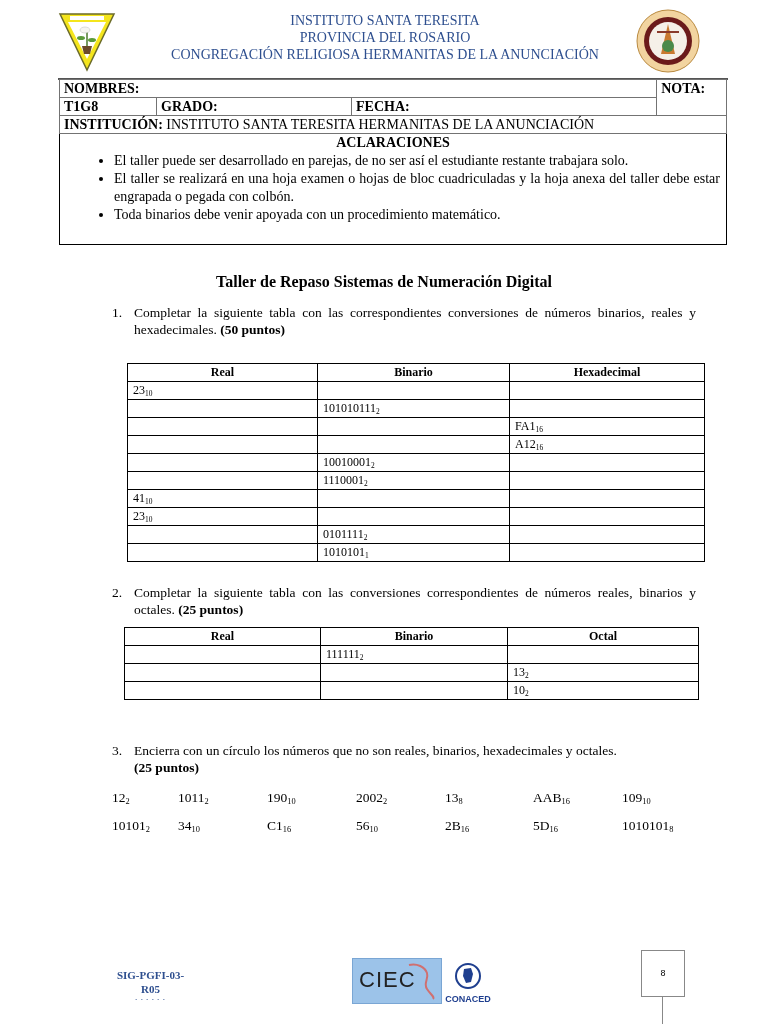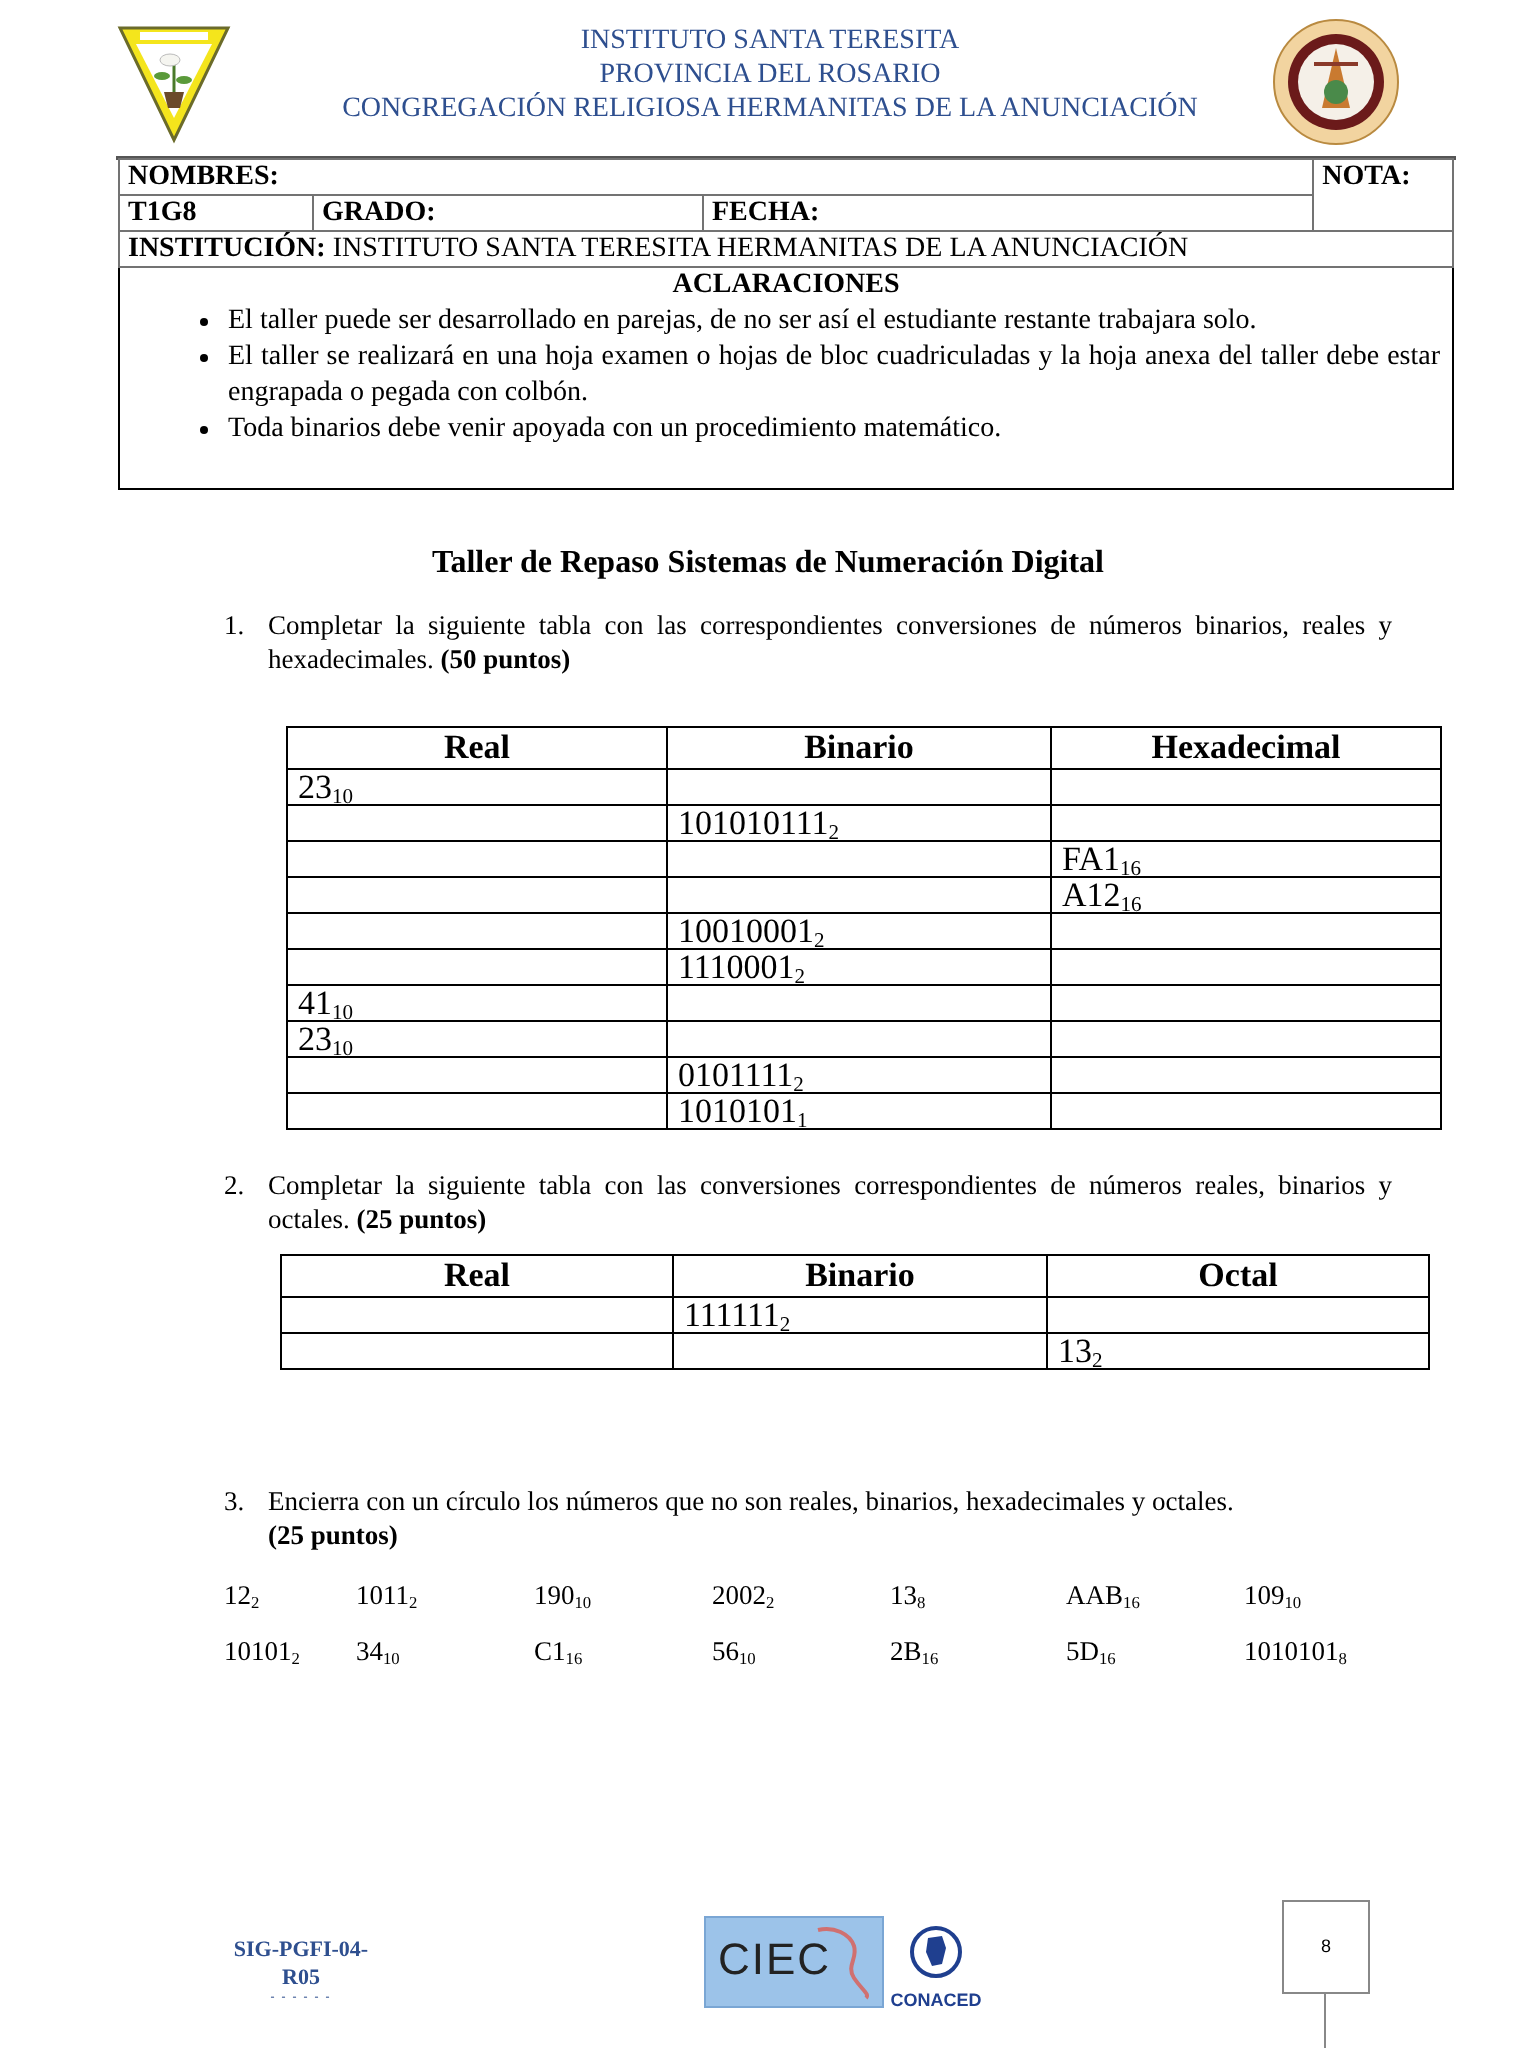--- a/index.html
+++ b/index.html
@@ -22,21 +22,21 @@
   .b { font-weight:bold; }
   .aclar { left:59px; top:134px; width:666px; height:110px; border:1px solid #000; border-top:none; }
   .aclar-title { text-align:center; font-weight:bold; font-size:14px; line-height:18px; margin-top:0; }
   .aclar ul { margin:0; padding-left:54px; font-size:14px; line-height:18px; }
   .aclar li { text-align:justify; padding-right:6px; }
 
   .title { left:0; width:768px; top:273px; text-align:center; font-weight:bold; font-size:16px; }
   .q { font-size:13.5px; line-height:17px; text-align:justify; }
   .qnum { position:absolute; left:-22px; }
 
-  table.grid { position:absolute; border-collapse:collapse; font-size:17px;margin-left:16px; }
+  table.grid { position:absolute; border-collapse:collapse; font-size:12px; }
   table.grid th { border:1px solid #000; font-weight:bold; height:17px; padding:0; text-align:center; }
   table.grid td { border:1px solid #000; height:17px; padding:0 5px; line-height:17px; }
 
   .nums { font-size:13.5px; }
   .nums span { position:absolute; }
 
   .footer-code { left:108px; top:968px; width:85px; text-align:center; color:#2e4f8f;
                  font-weight:bold; font-size:11px; line-height:14px; }
   .ciec { left:352px; top:958px; width:88px; height:44px; background:#9cc3e9; border:1px solid #7aa6d4; }
   .ciec-txt { position:absolute; left:6px; top:8px; font-family:"Liberation Sans", sans-serif;
@@ -199,20 +199,25 @@
   <tbody>
       <tr>
         <td></td>
         <td>111111<sub>2</sub></td>
         <td></td>
       </tr>
       <tr>
         <td></td>
         <td></td>
         <td>13<sub>2</sub></td>
+      </tr>
+      <tr>
+        <td></td>
+        <td></td>
+        <td>10<sub>2</sub></td>
       </tr>
     </tbody>
 </table>
 
 <div class="abs q" style="left:134px; top:742px; width:562px;">
   <span class="qnum">3.</span>
   <span>Encierra con un círculo los números que no son reales, binarios, hexadecimales y octales.</span><br>
   <span class="b">(25 puntos)</span>
 </div>
 <div class="abs nums" id="q3row1" style="left:0; top:790px; width:768px; height:20px;">
@@ -228,21 +233,21 @@
     <span style="left: 112px;">10101<sub>2</sub></span>
     <span style="left: 178px;">34<sub>10</sub></span>
     <span style="left: 267px;">C1<sub>16</sub></span>
     <span style="left: 356px;">56<sub>10</sub></span>
     <span style="left: 445px;">2B<sub>16</sub></span>
     <span style="left: 533px;">5D<sub>16</sub></span>
     <span style="left: 622px;">1010101<sub>8</sub></span>
   </div>
 
 <div class="abs footer-code">
-  <div>SIG-PGFI-04-</div>
+  <div>SIG-PGFI-03-</div>
   <div>R05</div>
   <div style="font-size:6px; line-height:6px; letter-spacing:1px;">- - - -  - -</div>
 </div>
 <div class="abs ciec">
   <span class="ciec-txt">CIEC</span>
   <svg style="position:absolute; right:2px; top:2px;" width="34" height="40" viewBox="0 0 34 40">
     <path d="M4,4 C12,2 20,6 22,12 C24,18 18,22 22,28 C26,34 30,36 28,38" stroke="#d07070" stroke-width="2" fill="none"></path>
   </svg>
 </div>
 <div class="abs conaced">

